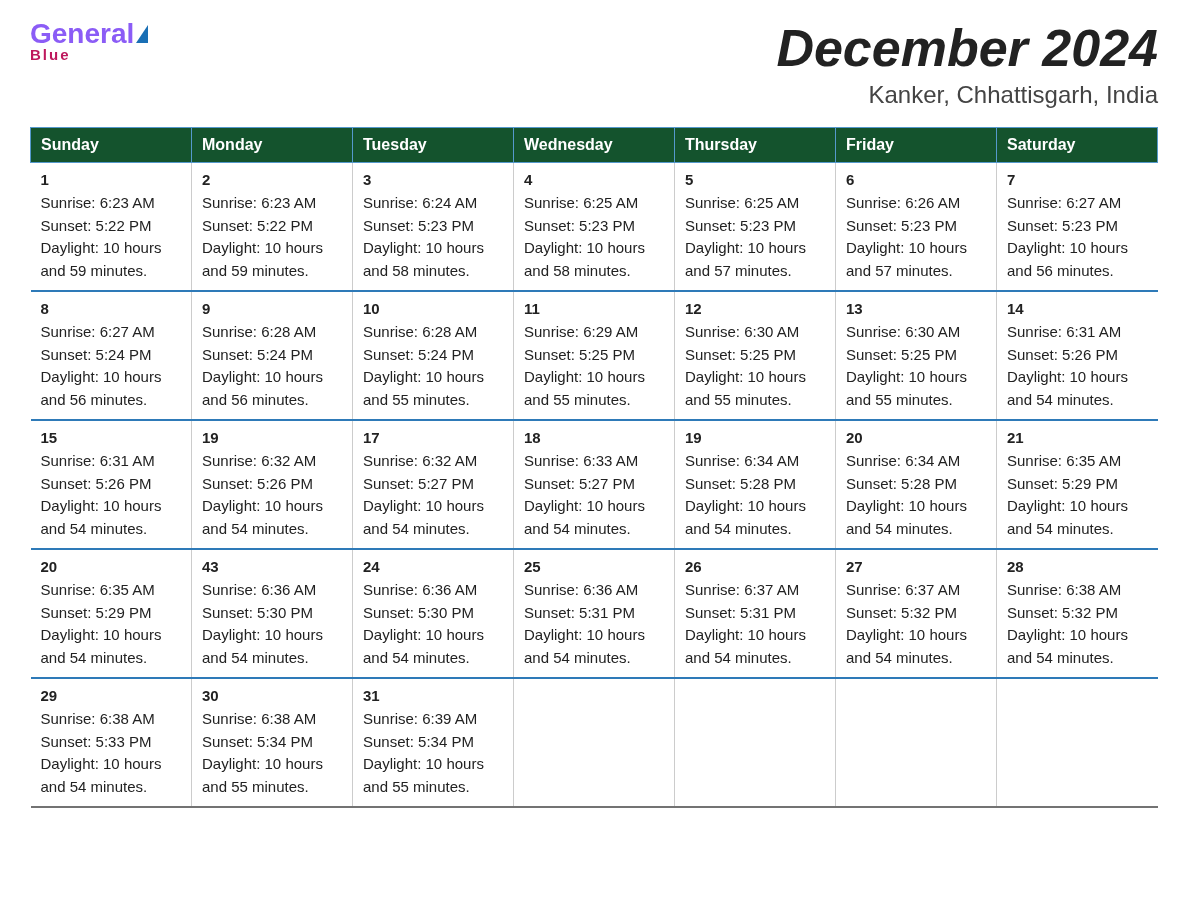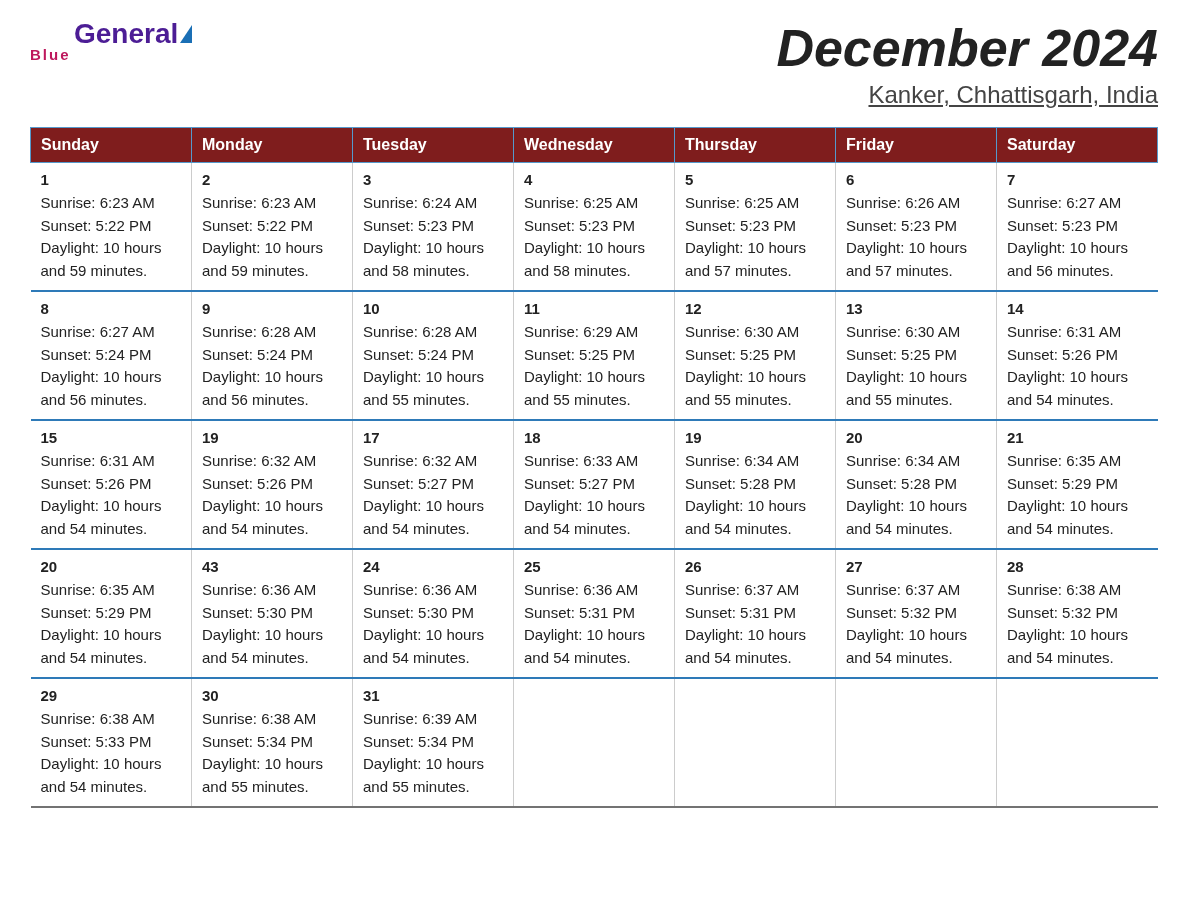--- a/index.html
+++ b/index.html
@@ -17,23 +17,22 @@
       margin-bottom: 18px;
     }
     .logo {
       display: flex;
       flex-direction: column;
       align-items: flex-start;
     }
     .logo-text {
       font-size: 28px;
       font-weight: bold;
-      color: #4c1d95;
+      color: #8b5cf6;
       line-height: 1;
-      margin-left: 44px;
     }
     .logo-triangle {
       display: inline-block;
       width: 0;
       height: 0;
       border-left: 12px solid transparent;
       border-bottom: 18px solid #1a6fb5;
       margin-left: 2px;
       vertical-align: middle;
     }
@@ -52,28 +51,27 @@
       font-weight: bold;
       color: #222;
       line-height: 1.1;
       font-style: italic;
     }
     .title-block h2 {
       font-size: 24px;
       font-weight: normal;
       color: #444;
       margin-top: 4px;
-      text-decoration: underline;
     }
     table {
       width: 100%;
       border-collapse: collapse;
     }
     thead tr {
-      background-color: #7f1d1d;
+      background-color: #14532d;
     }
     thead th {
       color: #fff;
       font-size: 16px;
       font-weight: bold;
       padding: 8px 10px;
       text-align: left;
       border: 1px solid #5599cc;
     }
     tbody tr {

